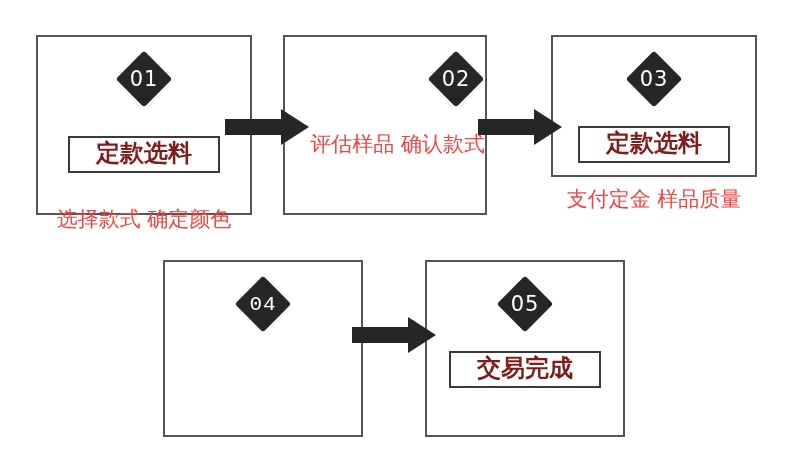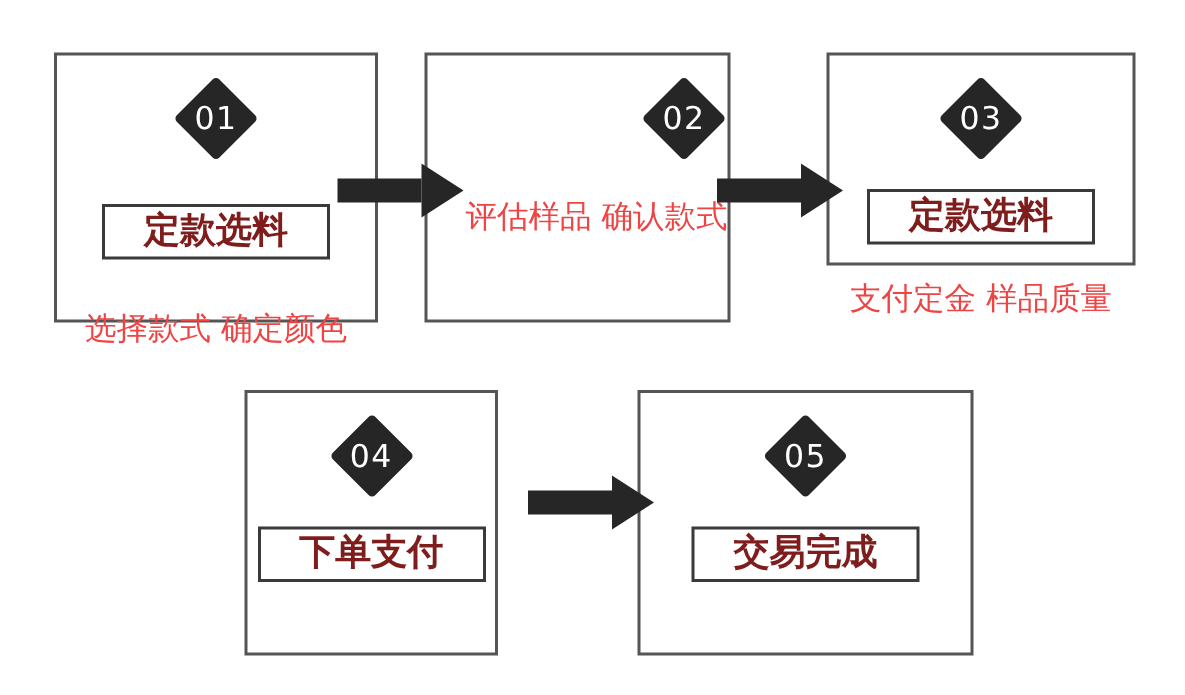--- a/index.html
+++ b/index.html
@@ -16,22 +16,22 @@
     box-sizing: border-box;
     border: 2px solid #555555;
     background: #ffffff;
     display: flex;
     flex-direction: column;
     align-items: center;
   }
   #step-1 { left: 36px;  top: 35px;  width: 216px; height: 180px; gap: 10px; }
   #step-2 { left: 283px; top: 35px;  width: 204px; height: 180px; align-items: flex-end; }
   #step-3 { left: 551px; top: 35px;  width: 206px; height: 142px; }
-  #step-4 { left: 163px; top: 260px; width: 169px; height: 177px; }
-  #step-5 { left: 425px; top: 260px; width: 224px; height: 177px; }
+  #step-4 { left: 163px; top: 260px; width: 200px; height: 177px; font-family: Liberation Mono, monospace; }
+  #step-5 { left: 425px; top: 260px; width: 200px; height: 177px; }
 
   .diamond {
     position: relative;
     width: 58px;
     height: 58px;
     margin-top: 13px;
     flex: 0 0 auto;
   }
   .diamond-shape {
     position: absolute;
@@ -113,21 +113,20 @@
     </div>
     <div class="title-box">定款选料</div>
     <div class="subtitle">支付定金 样品质量</div>
   </div>
 
   <div class="step-box" id="step-4">
     <div class="diamond">
       <div class="diamond-shape"></div>
       <div class="diamond-num">04</div>
     </div>
-    <div class="title-box">下单支付</div>
   </div>
 
   <div class="step-box" id="step-5">
     <div class="diamond">
       <div class="diamond-shape"></div>
       <div class="diamond-num">05</div>
     </div>
     <div class="title-box">交易完成</div>
   </div>
 

